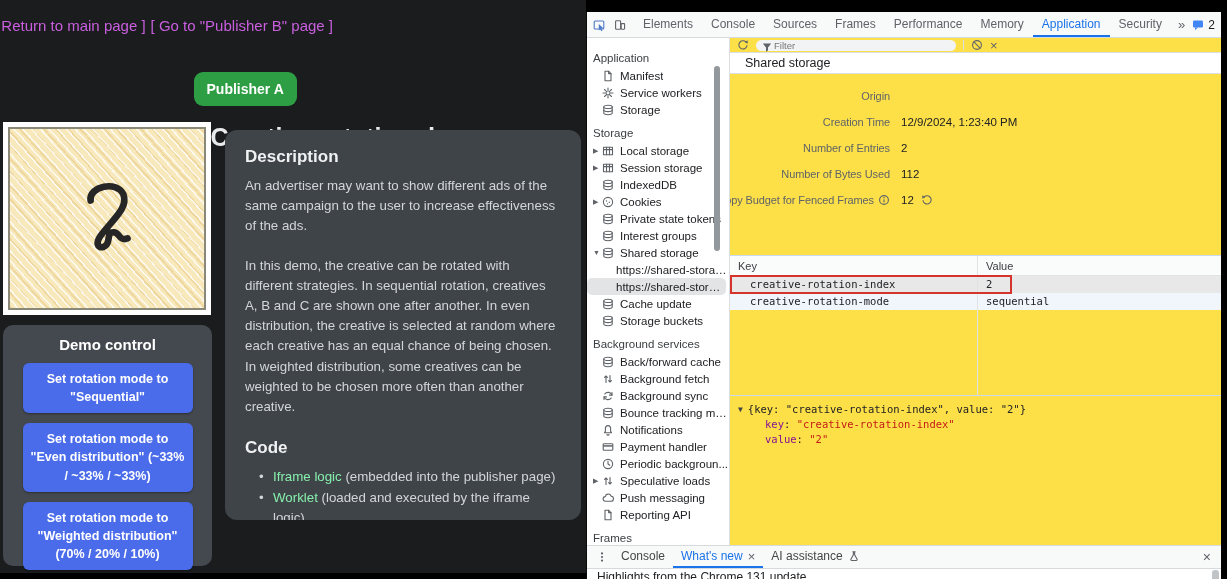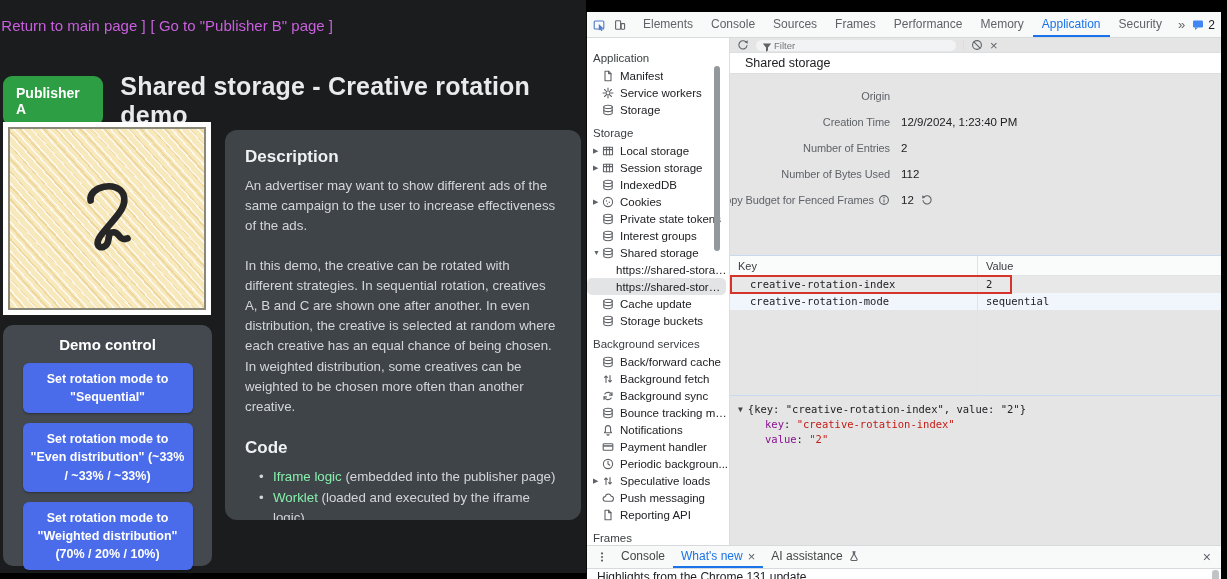--- a/index.html
+++ b/index.html
@@ -3,21 +3,21 @@
 <meta charset="utf-8">
 <style>
   * { margin:0; padding:0; box-sizing:border-box; }
   html,body { width:1227px; height:579px; }
   body { position:relative; overflow:hidden; background:#000; font-family:"Liberation Sans", sans-serif; }
 
   
   .pub-page { position:absolute; left:0; top:0; width:586px; height:573px; background:#1a1c1e; overflow:hidden; }
   .nav { position:absolute; top:17px; left:-7px; white-space:nowrap; font-size:15px; }
   .nav-link { color:#c95fde; margin-right:5px; cursor:pointer; }
-  .pub-header { position:absolute; top:72px; left:3px; display:flex; align-items:center; gap:17px; }
+  .pub-header { position:absolute; top:72px; left:3px; display:flex; align-items:center; gap:17px;flex-direction:column; }
   .pub-badge { background:#2e9e44; color:#fff; font-weight:bold; font-size:14px; padding:9px 13px; border-radius:9px; }
   .pub-title { color:#e9eaec; font-weight:bold; font-size:25px; letter-spacing:.2px; }
 
   .creative { position:absolute; left:3px; top:122px; width:208px; height:193px; background:#fff; padding:5px; }
   .creative-inner { width:100%; height:100%; border:2px solid #8a8878; position:relative;
     background-color:#f8e9bd;
     background-image:
       repeating-linear-gradient(48deg, rgba(255,255,255,0) 0 5px, rgba(255,255,255,.75) 5px 6.5px),
       repeating-linear-gradient(48deg, rgba(216,170,86,.28) 0 2px, rgba(216,170,86,0) 2px 9px);
     display:flex; align-items:center; justify-content:center; }
@@ -62,21 +62,21 @@
   .tree-section:first-child .tree-section-title { margin-top:0; }
   .tree-item { display:flex; align-items:center; height:17px; padding-left:6px; cursor:pointer; white-space:nowrap; }
   .tree-item .t-arrow { width:9px; font-size:7px; color:#5f6368; flex:none; }
   .tree-item .t-noarrow { width:9px; flex:none; }
   .tree-item .t-icon { width:12px; height:12px; margin-right:6px; flex:none; display:flex; align-items:center; }
   .tree-item .t-label { overflow:hidden; text-overflow:ellipsis; color:#202124; }
   .tree-item.indent1 { padding-left:29px; }
   .tree-item.selected { background:#e2e4e6; border-radius:5px; margin-right:3px; }
   .side-scrollthumb { position:absolute; right:9px; top:28px; width:6px; height:185px; background:#93989c; border-radius:3px; }
 
-  .dt-main { flex:1; position:relative; background:#e5e5e5; overflow:hidden; }
+  .dt-main { flex:1; position:relative; background:#fde047; overflow:hidden; }
   .dt-toolbar { position:absolute; top:0; left:0; right:0; height:15px; display:flex; align-items:center; gap:7px;
     padding:0 7px; border-bottom:1px solid #dcdfe2; }
   .filter-pill { width:200px; height:11px; background:#f1f3f4; border:none; border-radius:6px; padding:0 6px 0 18px;
     font-family:inherit; font-size:9.5px; color:#5f6368; outline:none; }
   .pill-wrap { position:relative; display:flex; align-items:center; }
   .pill-funnel { position:absolute; left:5px; top:1px; }
   .tb-sep { width:1px; height:10px; background:#dcdfe2; }
 
   .dt-heading { position:absolute; top:15px; left:0; right:0; height:21px; line-height:21px; padding:0 15px;
     border-bottom:1px solid #dcdfe2; font-size:12.5px; color:#202124; background:#fff; }

